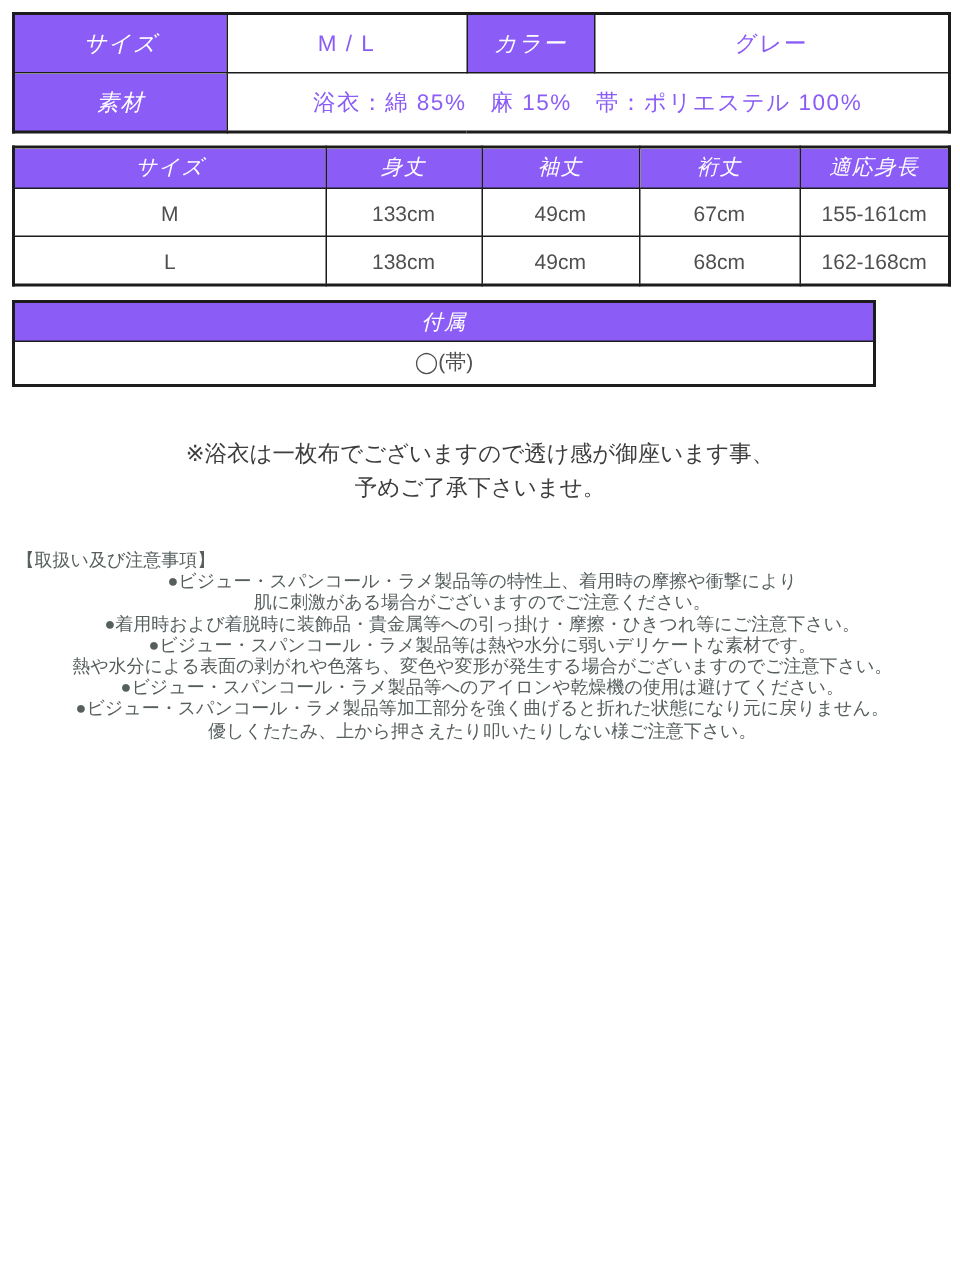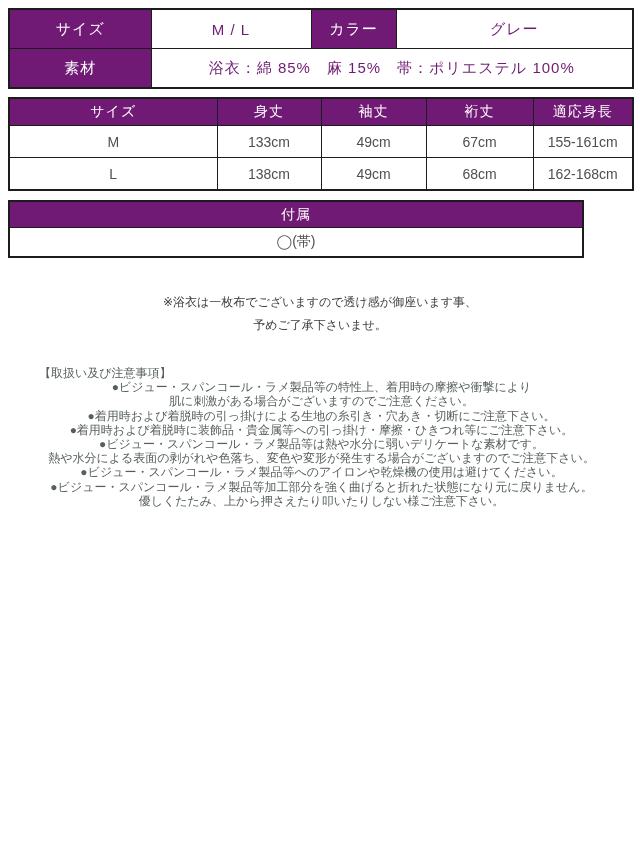--- a/index.html
+++ b/index.html
@@ -29,60 +29,61 @@
   table.tbl th, table.tbl td {
     border: 1px solid #1c1c1c;
     text-align: center;
     vertical-align: middle;
     padding: 0;
     font-weight: normal;
     overflow: hidden;
     white-space: nowrap;
   }
   .dark {
-    background: #701a75;
+    background: #8b5cf6;
     color: #ffffff;
+    font-style: italic;
   }
   .lightcell {
     background: #ffffff;
-    color: #701a75;
+    color: #8b5cf6;
     margin-top: 40px;
   }
 
   
   table.spec { margin-bottom: 8px; }
   table.spec th, table.spec td { height: 38px; font-size: 15px; letter-spacing: 1px; }
 
   
   table.meas { margin-bottom: 9px; }
   table.meas th { height: 26px; font-size: 14px; letter-spacing: 1px; }
   table.meas td { height: 31px; font-size: 14px; color: #4f4f4f; }
 
   
   table.acc th { height: 25px; font-size: 14px; letter-spacing: 1px; }
   table.acc td { height: 28px; font-size: 14px; color: #4f4f4f; }
 
   
   .notice {
     margin-top: 33px;
     text-align: center;
-    font-size: 12px;
+    font-size: 15px;
     line-height: 23px;
     color: #3d3d3d;
   }
 
   
   .precautions {
     margin-top: 29px;
     padding-left: 3px;
     font-size: 12px;
     line-height: 14.2px;
     color: #565e5e;
   }
-  .p-title { margin-bottom: 0; margin-left: 28px; }
+  .p-title { margin-bottom: 0; }
   .p-line { white-space: nowrap; text-align: center; }
 </style>
 </head>
 <body>
 
 <div class="page">
 
   <table class="tbl spec">
     <colgroup>
       <col style="width:142px">
@@ -150,21 +151,20 @@
 
   <div class="notice">
     <div>※浴衣は一枚布でございますので透け感が御座います事、</div>
     <div>予めご了承下さいませ。</div>
   </div>
 
   <div class="precautions">
     <div class="p-title">【取扱い及び注意事項】</div>
     <div class="p-line">●ビジュー・スパンコール・ラメ製品等の特性上、着用時の摩擦や衝撃により</div>
     <div class="p-line">肌に刺激がある場合がございますのでご注意ください。</div>
-    <div class="p-line">●着用時および着脱時の引っ掛けによる生地の糸引き・穴あき・切断にご注意下さい。</div>
     <div class="p-line">●着用時および着脱時に装飾品・貴金属等への引っ掛け・摩擦・ひきつれ等にご注意下さい。</div>
     <div class="p-line">●ビジュー・スパンコール・ラメ製品等は熱や水分に弱いデリケートな素材です。</div>
     <div class="p-line">熱や水分による表面の剥がれや色落ち、変色や変形が発生する場合がございますのでご注意下さい。</div>
     <div class="p-line">●ビジュー・スパンコール・ラメ製品等へのアイロンや乾燥機の使用は避けてください。</div>
     <div class="p-line">●ビジュー・スパンコール・ラメ製品等加工部分を強く曲げると折れた状態になり元に戻りません。</div>
     <div class="p-line">優しくたたみ、上から押さえたり叩いたりしない様ご注意下さい。</div>
   </div>
 
 </div>
 

